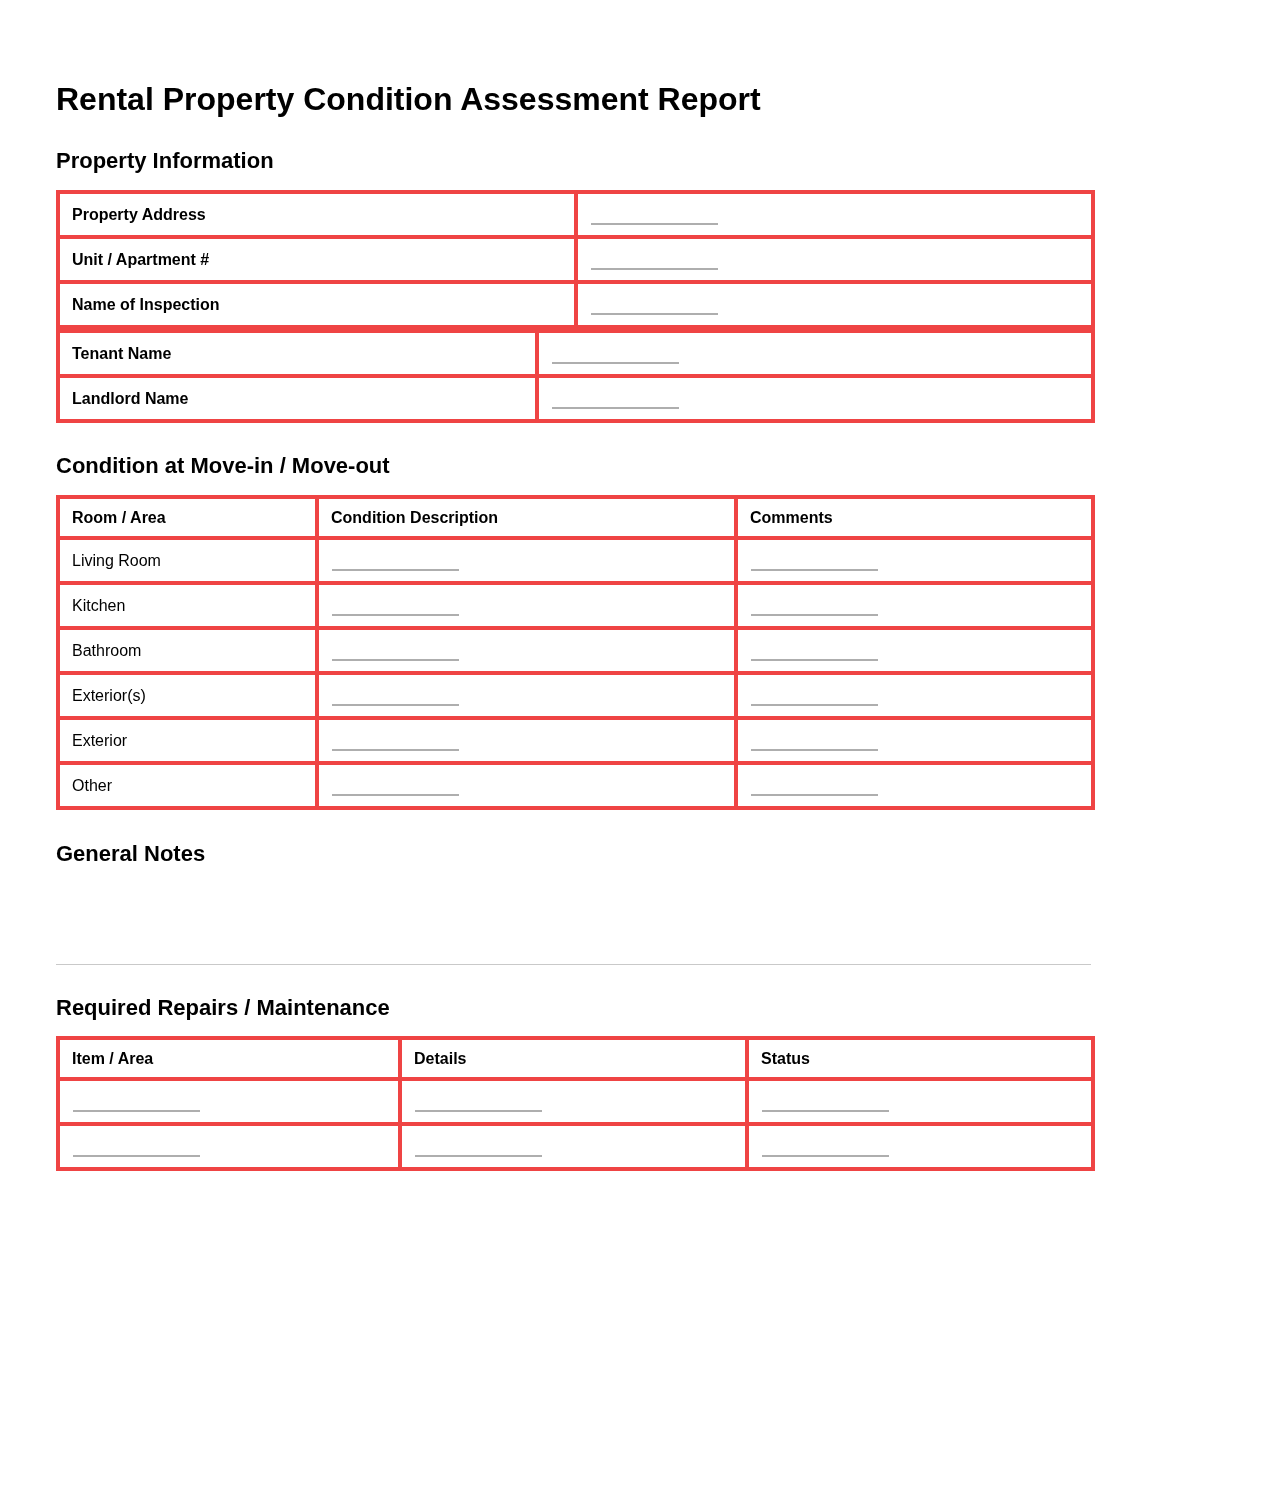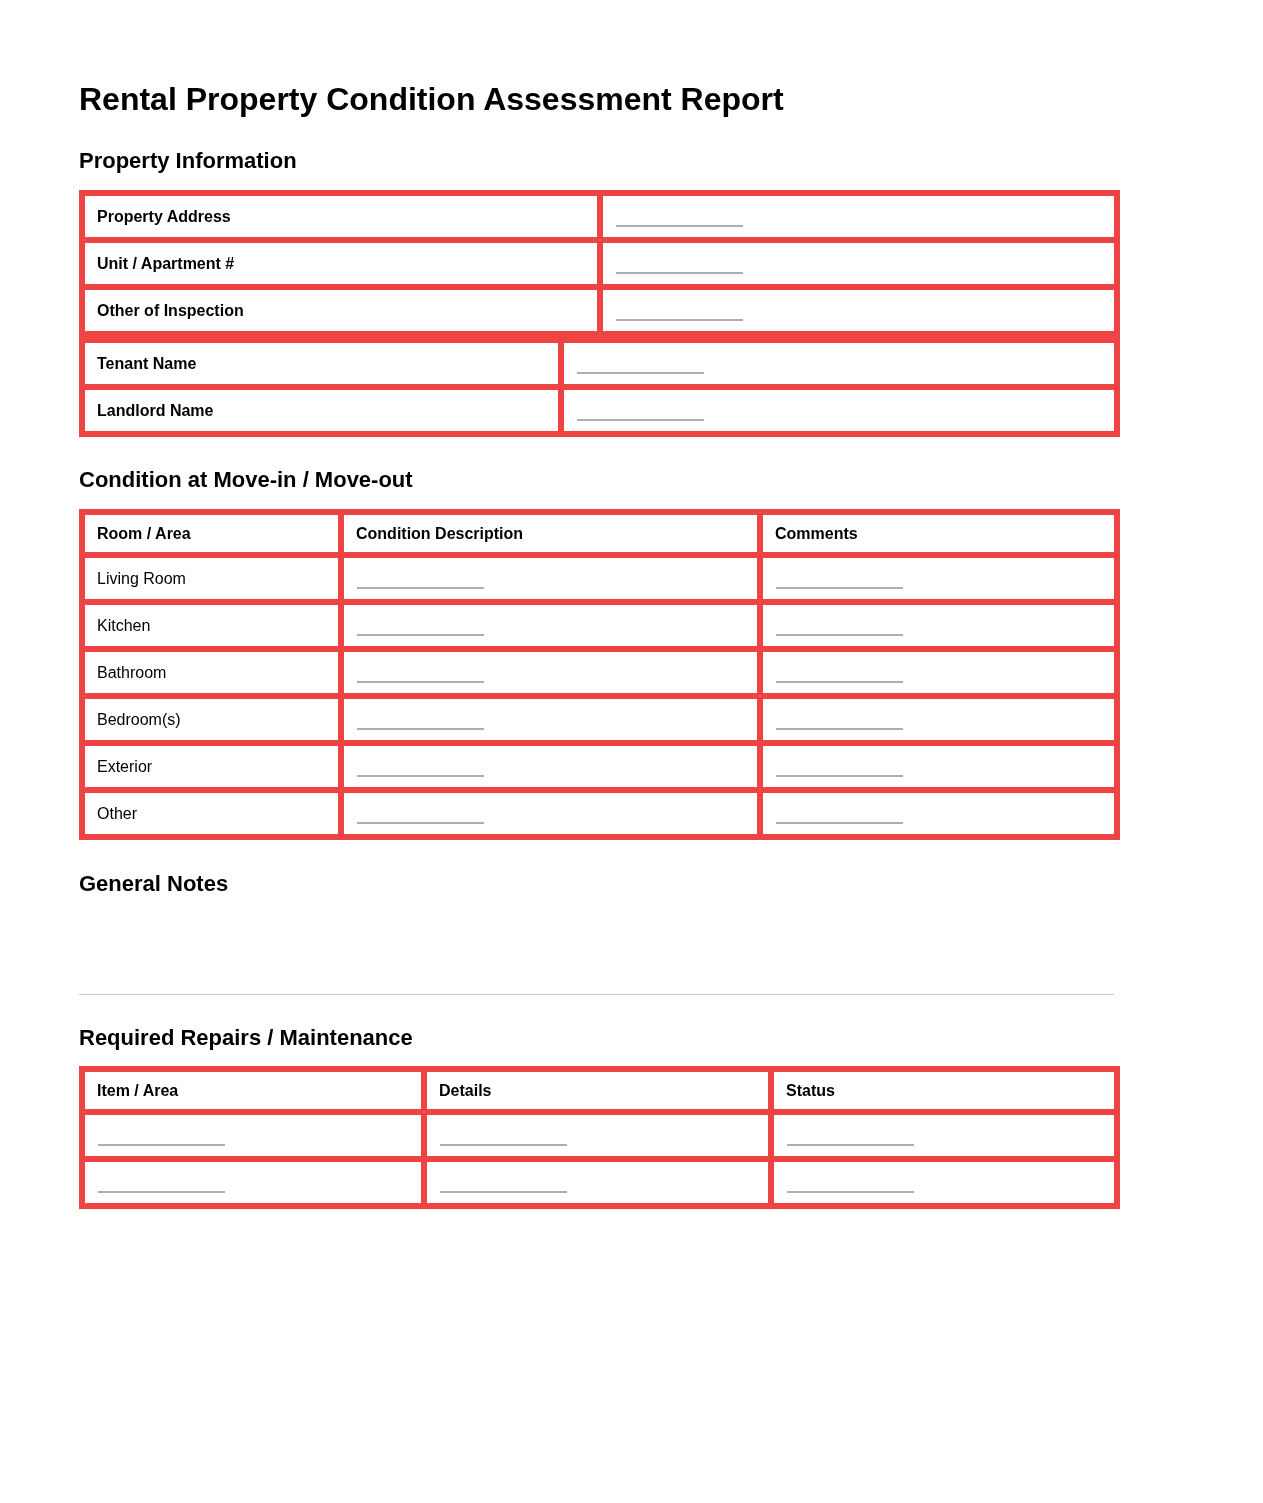--- a/index.html
+++ b/index.html
@@ -8,21 +8,21 @@
     background: #ffffff;
   }
   body {
     width: 1263px;
     min-height: 1503px;
     color: #000000;
     font-family: "Liberation Sans", "DejaVu Sans", sans-serif;
   }
   .page {
     width: 1035px;
-    margin-left: 79px;
+    margin-left: 56px;
     padding-top: 81px;
   }
   h1 {
     font-size: 32px;
     line-height: 37px;
     font-weight: bold;
     margin: 0 0 31px 0;
   }
   h2 {
     font-size: 22px;
@@ -36,21 +36,21 @@
   .h2-notes   { margin: 32px 0 0 0; }
   .h2-repairs { margin: 31px 0 17px 0; }
   .h2-sign    { margin: 34px 0 0 0; }
 
   table.t {
     border-collapse: collapse;
     table-layout: fixed;
     width: 1035px;
   }
   table.t td, table.t th {
-    border: 6px solid #ef4444;
+    border: 4px solid #ef4444;
     font-size: 16px;
     line-height: 17px;
     height: 17px;
     padding: 12px;
     text-align: left;
     vertical-align: middle;
     overflow: hidden;
   }
   table.t th {
     padding: 10px 12px;
@@ -95,21 +95,21 @@
               <span class="fill"></span>
             </td>
         </tr>
         <tr>
           <td class="label">Unit / Apartment #</td>
           <td class="value">
               <span class="fill"></span>
             </td>
         </tr>
         <tr>
-          <td class="label">Other of Inspection</td>
+          <td class="label">Name of Inspection</td>
           <td class="value">
               <span class="fill"></span>
             </td>
         </tr>
       </tbody>
     </table>
   </section>
 
   <section>
     <table class="t">
@@ -171,21 +171,21 @@
         <tr>
           <td>Bathroom</td>
           <td class="value">
               <span class="fill"></span>
             </td>
           <td class="value">
               <span class="fill"></span>
             </td>
         </tr>
         <tr>
-          <td>Bedroom(s)</td>
+          <td>Exterior(s)</td>
           <td class="value">
               <span class="fill"></span>
             </td>
           <td class="value">
               <span class="fill"></span>
             </td>
         </tr>
         <tr>
           <td>Exterior</td>
           <td class="value">

